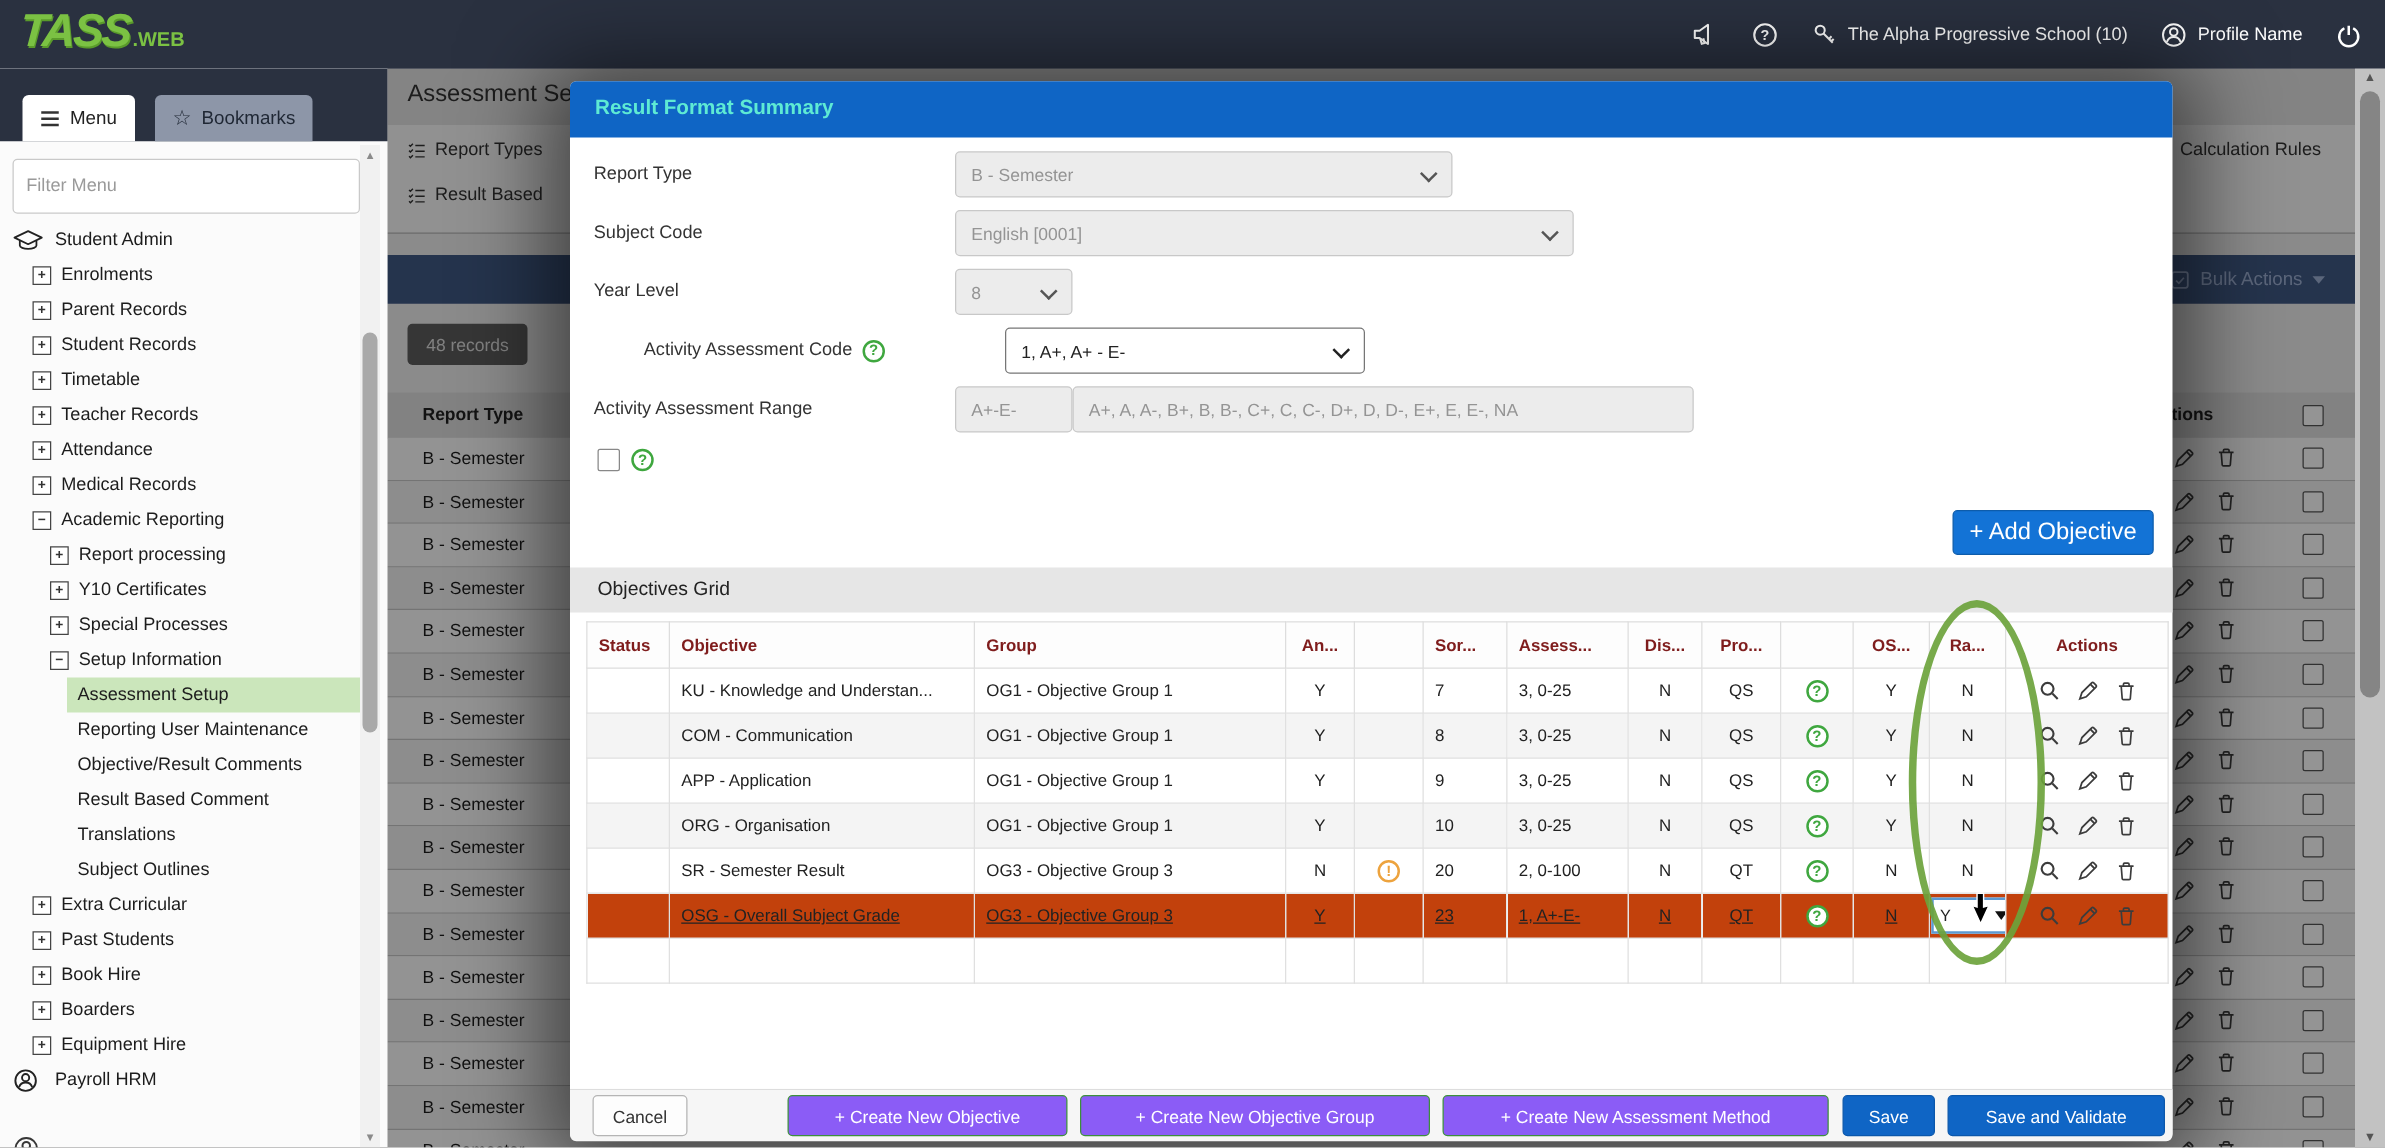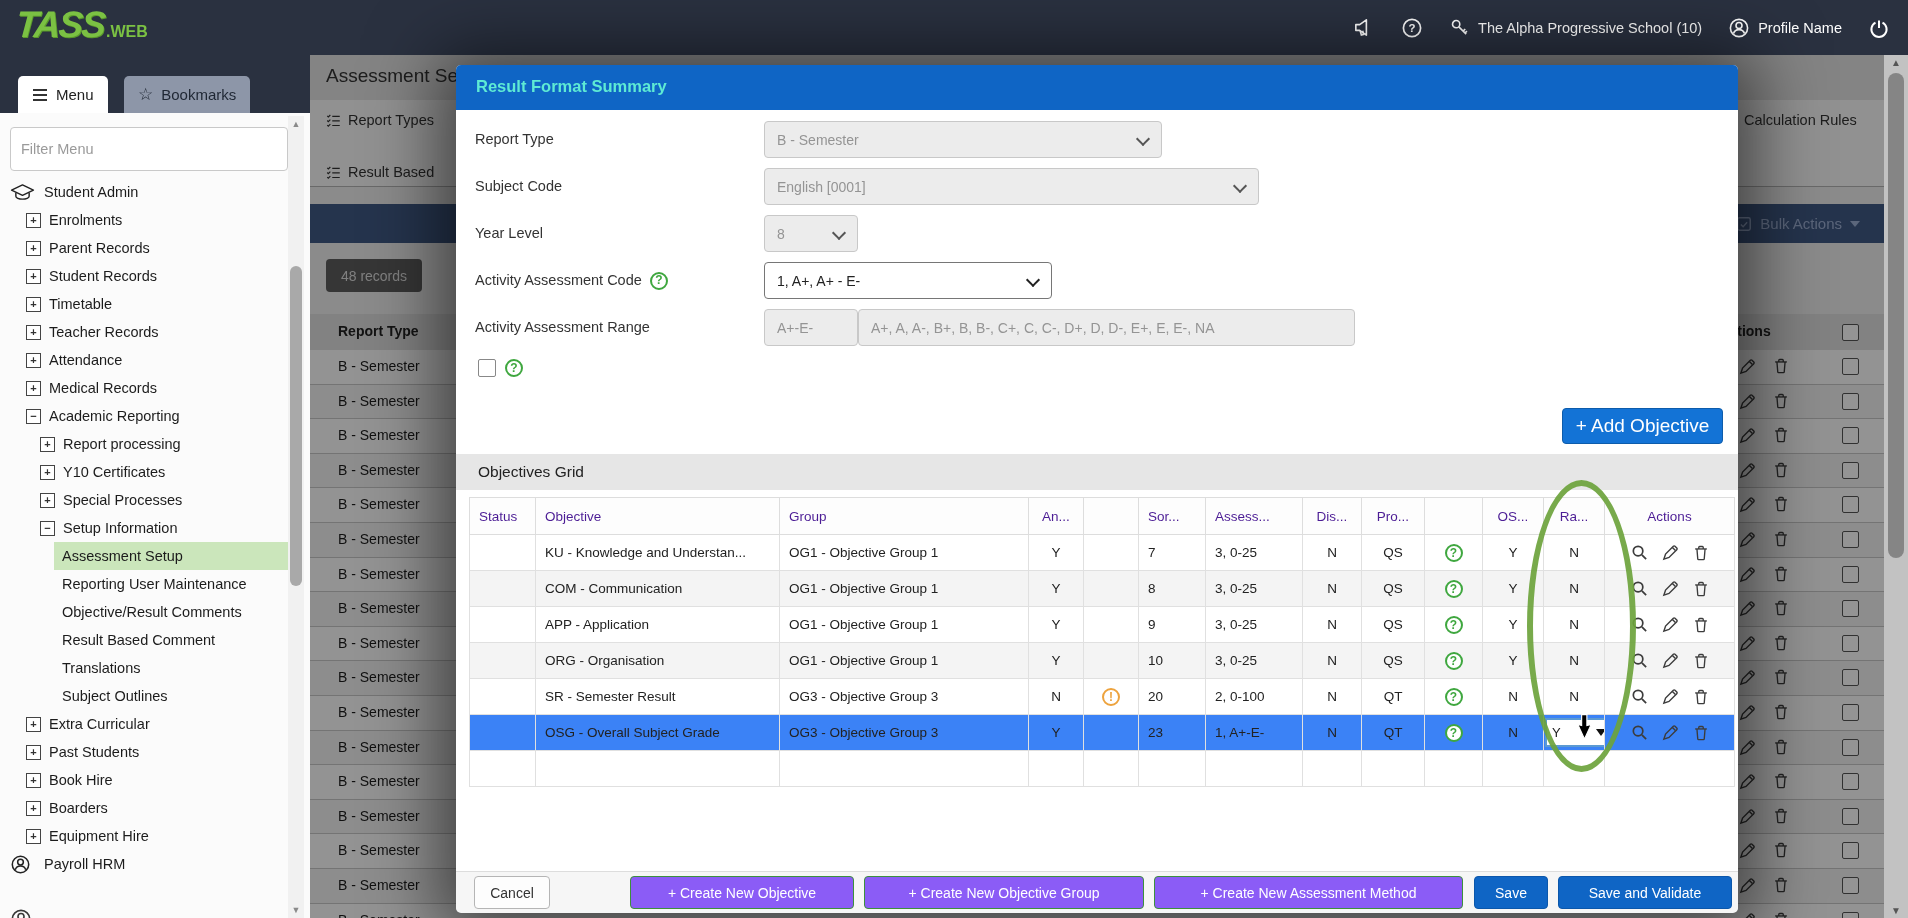--- a/index.html
+++ b/index.html
@@ -39,21 +39,21 @@
   #side-scroll .arr{position:absolute;left:0;width:16px;text-align:center;font-size:9px;color:#8a8a8a;}
   #side-thumb{position:absolute;left:2px;top:150px;width:12px;height:320px;background:#a9a9a9;border-radius:6px;}
   #side-partial-icon{position:absolute;left:10px;top:853px;opacity:.9;}
   
   #bg-page{position:absolute;left:310px;top:55px;width:1574px;height:863px;background:#f0f0f0;z-index:1;}
   #bg-titlebar{position:absolute;left:0;top:0;width:100%;height:45px;background:#e3e3e3;}
   #bg-title{position:absolute;left:16px;top:10px;font-size:19px;color:#333;}
   #bg-tabsarea{position:absolute;left:0;top:45px;width:100%;height:86px;background:#fafafa;border-bottom:1px solid #b5b5b5;}
   .bg-tab{position:absolute;display:flex;align-items:center;gap:7px;font-size:14.5px;color:#333;cursor:pointer;}
   #bg-tab-rt{left:16px;top:12px;}
-  #bg-tab-rb{left:16px;top:64px;}
+  #bg-tab-rb{left:16px;top:48px;}
   #bg-tab-cr{left:1434px;top:12px;}
   #bg-toolbar{position:absolute;left:0;top:149px;width:100%;height:39px;background:#415a85;}
   #bulk-actions{position:absolute;right:24px;top:0;height:39px;display:flex;align-items:center;gap:8px;
     color:#9db0d4;font-size:15px;cursor:pointer;}
   .caret-down{width:0;height:0;border-left:5px solid transparent;border-right:5px solid transparent;
     border-top:6px solid #9db0d4;display:inline-block;}
   #records-badge{position:absolute;left:16px;top:204px;width:96px;height:33px;background:#5e5e5e;border-radius:4px;
     color:#ddd;font-size:14px;display:flex;align-items:center;justify-content:center;}
   #bg-thead{position:absolute;left:0;top:259px;width:100%;height:36px;background:#e0e0e0;border-bottom:1px solid #b9b9b9;}
   #bg-col-rt{position:absolute;left:28px;top:9px;font-size:14px;font-weight:bold;color:#222;}
@@ -79,43 +79,43 @@
   .frow{position:absolute;left:0;width:100%;height:37px;}
   .flabel{position:absolute;left:19px;font-size:14.5px;color:#333;line-height:37px;display:flex;align-items:center;gap:8px;}
   .ctrl{position:absolute;top:0;height:37px;border-radius:4px;box-sizing:border-box;font-size:14px;
     display:flex;align-items:center;padding:0 12px;}
   .sel{position:relative;}
   .chev{position:absolute;right:13px;top:12px;width:8px;height:8px;border-right:2px solid #555;
     border-bottom:2px solid #555;transform:rotate(45deg);}
   .disabled-ctrl{background:#ececec;border:1px solid #c8c8c8;color:#949494;}
   .enabled-ctrl{background:#fff;border:1px solid #767676;color:#222;}
   .enabled-ctrl .chev{border-color:#222;}
-  #frow1{top:56px;}#frow2{top:103px;}#frow3{top:150px;}#frow4{top:197px;}#frow5{top:244px;}
+  #frow1{top:56px;}#frow2{top:103px;}#frow3{top:150px;}#frow4{top:197px;margin-left:40px;}#frow5{top:244px;}
   #ctrl-report-type{left:308px;width:398px;}
   #ctrl-subject-code{left:308px;width:495px;}
   #ctrl-year-level{left:308px;width:94px;}
   #ctrl-activity-code{left:308px;width:288px;}
   #ctrl-range-short{left:308px;width:94px;}
   #ctrl-range-long{left:402px;width:497px;white-space:nowrap;overflow:hidden;}
   #allow-row{position:absolute;left:22px;top:294px;display:flex;align-items:center;gap:9px;font-size:14.5px;color:#333;}
   .m-checkbox{width:16px;height:16px;border:1.5px solid #888;border-radius:2px;background:#fff;flex:none;}
   .q-circle{display:inline-flex;width:18px;height:18px;border-radius:50%;border:2px solid #3fa73f;color:#3fa73f;
     font-size:12px;font-weight:bold;align-items:center;justify-content:center;background:#fff;box-sizing:border-box;flex:none;cursor:pointer;}
   .warn-circle{display:inline-flex;width:18px;height:18px;border-radius:50%;border:2px solid #eda33e;color:#eda33e;
     font-size:12px;font-weight:bold;align-items:center;justify-content:center;background:#fff;box-sizing:border-box;}
   #add-objective-btn{position:absolute;left:1106px;top:343px;width:159px;height:34px;background:#1373d6;color:#fff;
     border:1px solid #0d5cab;border-radius:4px;font-size:19px;display:flex;align-items:center;justify-content:center;cursor:pointer;}
   #grid-bar{position:absolute;left:0;top:389px;width:100%;height:36px;background:#e6e6e6;}
   #grid-bar span{margin-left:22px;line-height:36px;font-size:15.5px;color:#222;}
   #obj-table{position:absolute;left:13px;top:432px;width:1265px;border-collapse:collapse;table-layout:fixed;
     font-size:13.5px;color:#222;}
-  #obj-table th{height:34px;font-weight:normal;color:#4c1d95;background:#fdfdfd;border:1px solid #ddd;}
+  #obj-table th{height:34px;font-weight:bold;color:#7f1d1d;background:#fdfdfd;border:1px solid #ddd;}
   #obj-table td{height:33px;border:1px solid #e0e0e0;overflow:hidden;white-space:nowrap;}
   #obj-table tbody tr:nth-child(even){background:#f4f4f4;}
-  #obj-table tbody tr.hl{background:#3b82f6;}
+  #obj-table tbody tr.hl{background:#c2410c;text-decoration:underline;}
   .al{text-align:left;padding-left:9px;}
   .ac{text-align:center;}
   .act-ic{display:inline-flex;margin:0 6px;cursor:pointer;vertical-align:middle;}
   .ra-select{display:inline-flex;width:54px;height:25px;border:2px solid #5c9ad2;background:#fff;align-items:center;
     justify-content:space-between;padding:0 5px;box-sizing:content-box;font-size:13px;cursor:pointer;}
   .ra-select .c{width:0;height:0;border-left:5px solid transparent;border-right:5px solid transparent;border-top:7px solid #111;}
   #annot-ellipse{position:absolute;left:1071px;top:415px;width:97px;height:280px;border:6px solid #6da33c;
     border-radius:50%;z-index:60;pointer-events:none;opacity:.92;}
   #annot-cursor{position:absolute;left:1118px;top:648px;z-index:61;pointer-events:none;}
   #m-footer{position:absolute;left:0;top:806px;width:100%;height:41px;background:#f6f6f6;border-top:1px solid #ddd;

